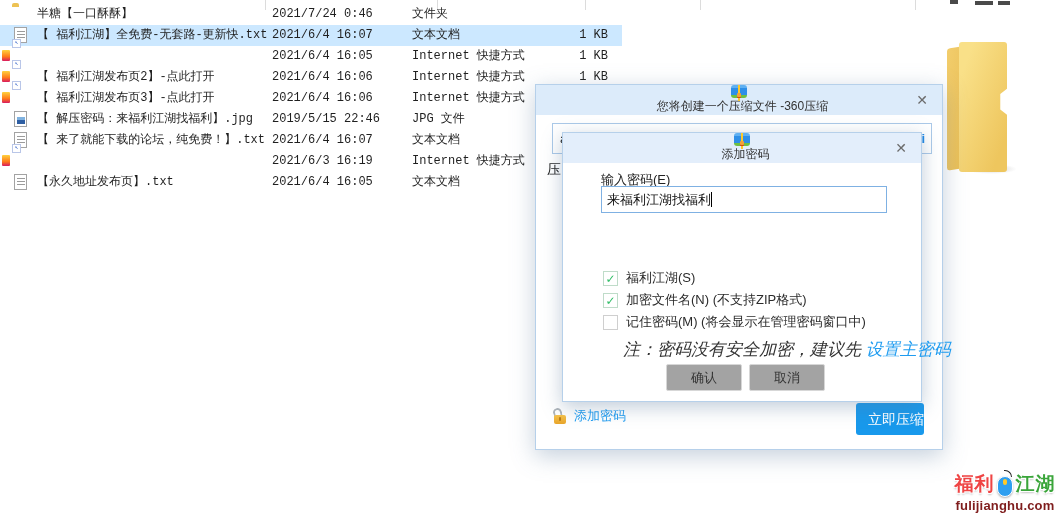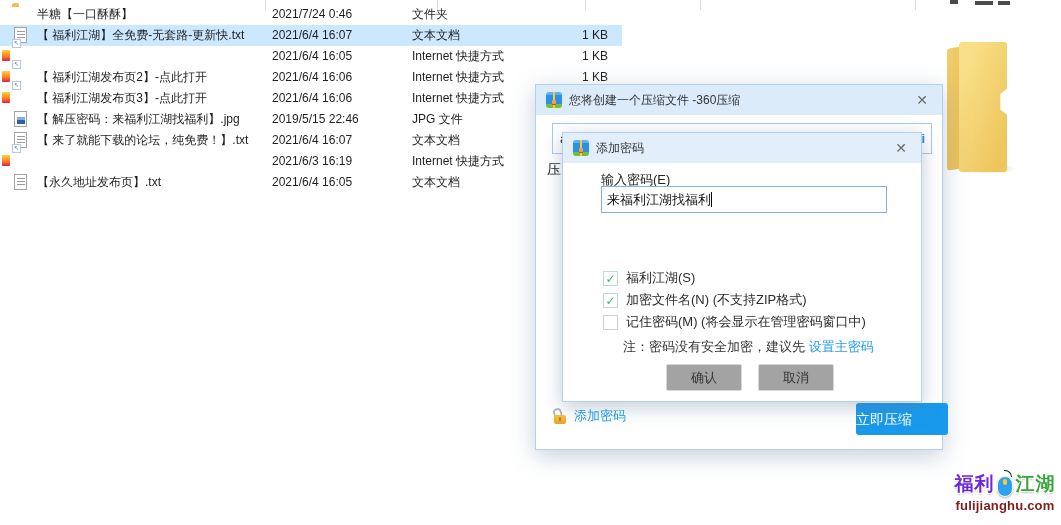--- a/index.html
+++ b/index.html
@@ -7,21 +7,21 @@
     font-family:"Liberation Sans","DejaVu Sans",sans-serif; }
   .stage { position:relative; width:1061px; height:525px; background:#fff; }
 
   
   .coltick { position:absolute; top:0; width:1px; height:10px; background:#dcdcdc; }
 
   
   .frag { position:absolute; background:#4a4a4a; }
 
   
-  .filelist { position:absolute; left:0; top:4px; width:622px; }
+  .filelist { position:absolute; left:0; top:4px; width:622px;font-family:Liberation Mono, monospace; }
   .frow { position:relative; height:21px; line-height:21px; font-size:12px; color:#1f1f1f; }
   .frow.selected { background:#cce8ff; }
   .fic { position:absolute; left:12px; top:2px; width:16px; height:16px; }
   .fname { position:absolute; left:37px; white-space:nowrap; }
   .fdate { position:absolute; left:272px; white-space:nowrap; }
   .ftype { position:absolute; left:412px; white-space:nowrap; }
   .fsize { position:absolute; left:530px; width:78px; text-align:right; white-space:nowrap; }
 
   
   .i-folder { background:linear-gradient(180deg,#f9dd7f,#efc254); border-radius:2px; position:relative; top:2px; height:13px; }
@@ -49,74 +49,74 @@
   .i-lock { width:16px; height:16px; position:relative; display:inline-block; }
   .i-lock .shackle { position:absolute; left:1px; top:0; width:9px; height:9px;
     border:2px solid #aeb4ba; border-bottom:none; border-radius:5px 5px 0 0; transform:rotate(-14deg); }
   .i-lock .body { position:absolute; left:2px; top:7px; width:12px; height:9px;
     background:linear-gradient(180deg,#f8c34a,#e8a52a); border-radius:2px; }
   .i-lock .body:before { content:""; position:absolute; left:5px; top:2px; width:2px; height:4px; background:#b97c14; border-radius:1px; }
 
   
   .dialog { position:absolute; background:#fff; border:1px solid #b6d0ea;
     box-shadow:0 6px 22px rgba(90,120,155,.35); }
-  .titlebar { height:30px; display:flex; align-items:center; padding:0 10px; font-size:12px; color:#333; }
+  .titlebar { height:30px; display:flex; align-items:center; padding:0 10px; font-size:12px; color:#333;flex-direction:column; }
   .titlebar .ttl { margin-left:7px; }
   .close-x { position:absolute; right:10px; top:5px; width:20px; height:20px; text-align:center;
     line-height:20px; font-size:14px; color:#6b6b6b; cursor:pointer; }
 
   .dlg-outer { left:535px; top:84px; width:408px; height:366px; }
   .dlg-outer .titlebar { background:#dcebfa; }
   .archive-input { position:absolute; left:16px; top:38px; width:380px; height:31px;
     border:1px solid #abc9e8; background:#fff; font-size:13px; color:#111; line-height:29px; padding:0 7px; }
   .archive-input .suffix { position:absolute; right:6px; top:0; color:#1e88e5; font-weight:bold; }
   .clipped-label { position:absolute; left:11px; top:76px; font-size:14px; color:#222; }
   .addpwd-link { position:absolute; left:16px; top:322px; display:flex; align-items:center;
     font-size:13px; color:#1f9cf0; cursor:pointer; }
   .addpwd-link .i-lock { margin-right:6px; }
-  .btn-primary { position:absolute; left:320px; top:318px; width:92px; height:32px;
+  .btn-primary { position:absolute; left:320px; top:318px; width:68px; height:32px;
     background:#1899ec; color:#fff; font-size:14px; border:none; border-radius:3px;
-    text-align:left; line-height:32px; cursor:pointer; }
+    text-align:right; line-height:32px; cursor:pointer; }
 
   .dlg-inner { left:562px; top:132px; width:360px; height:270px; box-shadow:0 5px 18px rgba(90,120,155,.38); }
   .dlg-inner .titlebar { background:#e3eefb; }
   .pwd-label { position:absolute; left:38px; top:38px; font-size:13px; color:#222; }
   .pwd-input { position:absolute; left:38px; top:53px; width:286px; height:27px;
     border:1px solid #7fb1e3; background:#fff; font-size:13px; color:#111; line-height:25px; padding:0 5px; }
   .caret { display:inline-block; width:1px; height:15px; background:#000; vertical-align:-3px; }
 
   .cbrow { position:absolute; left:40px; display:flex; align-items:center; font-size:13px; color:#2b2b2b; cursor:pointer; }
   .cb { width:15px; height:15px; border:1px solid #cfcfcf; background:#fff; margin-right:8px;
     text-align:center; line-height:14px; font-size:12px; color:#2fbe66; font-weight:bold; }
   .cb.checked { border-color:#bfdcc9; }
 
-  .note { position:absolute; left:62px; top:340px; font-size:13px; color:#333; white-space:nowrap; }
+  .note { position:absolute; left:62px; top:340px; font-size:17px; color:#333; white-space:nowrap;font-style:italic; }
   .note .lnk { color:#1f9cf0; cursor:pointer; }
   .btn-plain { position:absolute; top:231px; width:76px; height:27px; background:#a3a3a3;
     border:1px solid #d7d7d7; border-radius:2px; font-size:13px; color:#333;
     text-align:center; line-height:25px; cursor:pointer; }
   .btn-confirm { left:103px; }
-  .btn-cancel { left:195px; }
+  .btn-cancel { left:186px; }
 
   
   .big-folder { position:absolute; left:947px; top:42px; width:60px; height:132px; }
   .bf-spine { position:absolute; left:0; top:5px; width:22px; height:122px;
     background:linear-gradient(100deg,#f2cd6c,#e8bb50); transform:skewY(-9deg); border-radius:3px 0 0 3px; }
   .bf-front { position:absolute; left:12px; top:0; width:48px; height:130px;
     background:linear-gradient(110deg,#f9e088 15%,#eec65e 85%); border-radius:3px;
     clip-path:polygon(0 0,100% 0,100% 36%,86% 40%,86% 52%,100% 56%,100% 100%,0 100%); }
   .bf-shadow { position:absolute; left:18px; top:122px; width:52px; height:10px;
     background:radial-gradient(ellipse at center,rgba(120,120,120,.35),transparent 70%); }
 
   
   .logo { position:absolute; left:953px; top:468px; width:104px; text-align:center; }
   .logo-row { display:flex; align-items:center; justify-content:center; height:32px; }
   .logo-cn { font-size:19px; font-weight:bold; letter-spacing:1px;
     text-shadow:-1px -1px 0 #fff,1px -1px 0 #fff,-1px 1px 0 #fff,1px 1px 0 #fff,0 2px 2px rgba(0,0,0,.25); }
-  .logo-red { color:#6d28d9; }
+  .logo-red { color:#ef4444; }
   .logo-green { color:#3aa53a; }
   .mouse { width:19px; height:27px; margin:0 1px; position:relative; }
   .mouse .mbody { position:absolute; left:1px; top:5px; width:16px; height:21px;
     background:#2f9ff0; border:1.5px solid #fff; border-radius:8px;
     box-shadow:0 1px 2px rgba(0,0,0,.3); }
   .mouse .mwheel { position:absolute; left:7.5px; top:8px; width:3.5px; height:6px;
     background:#ffc928; border-radius:2px; }
   .mouse .mcable { position:absolute; left:8px; top:-1px; width:8px; height:7px;
     border:1.5px solid #222; border-bottom:none; border-left:none; border-radius:0 7px 0 0; }
   .logo-domain { font-size:13px; font-weight:bold; color:#7f1d1d; letter-spacing:.2px; margin-top:-2px; }

